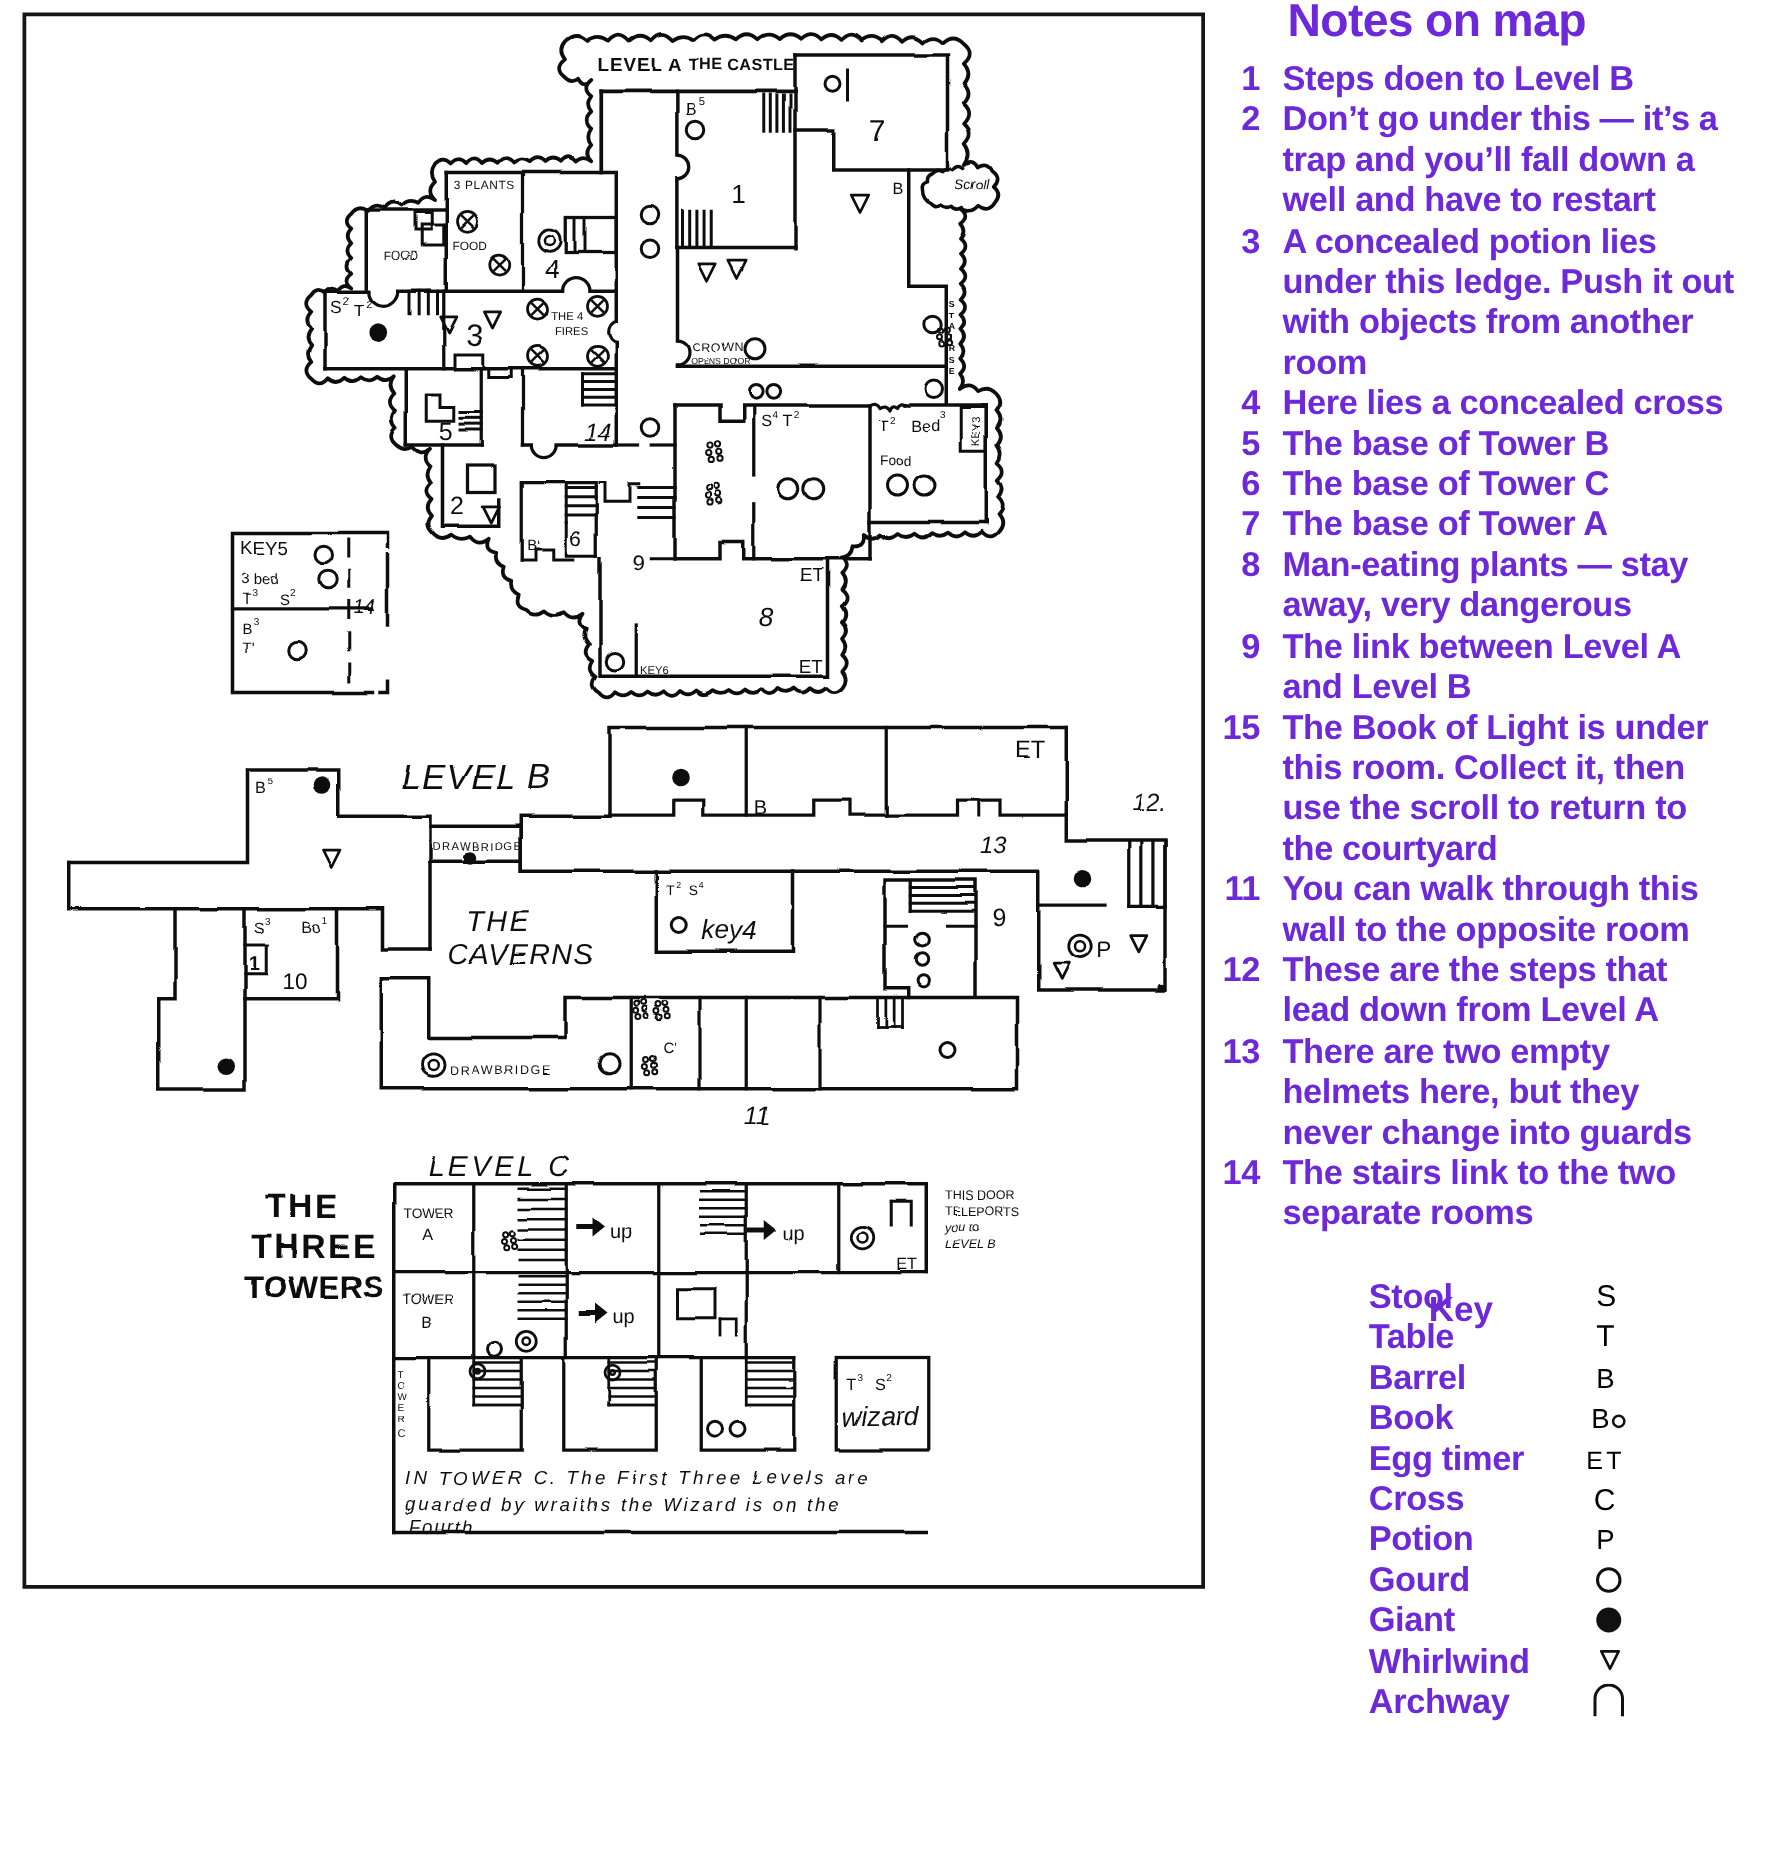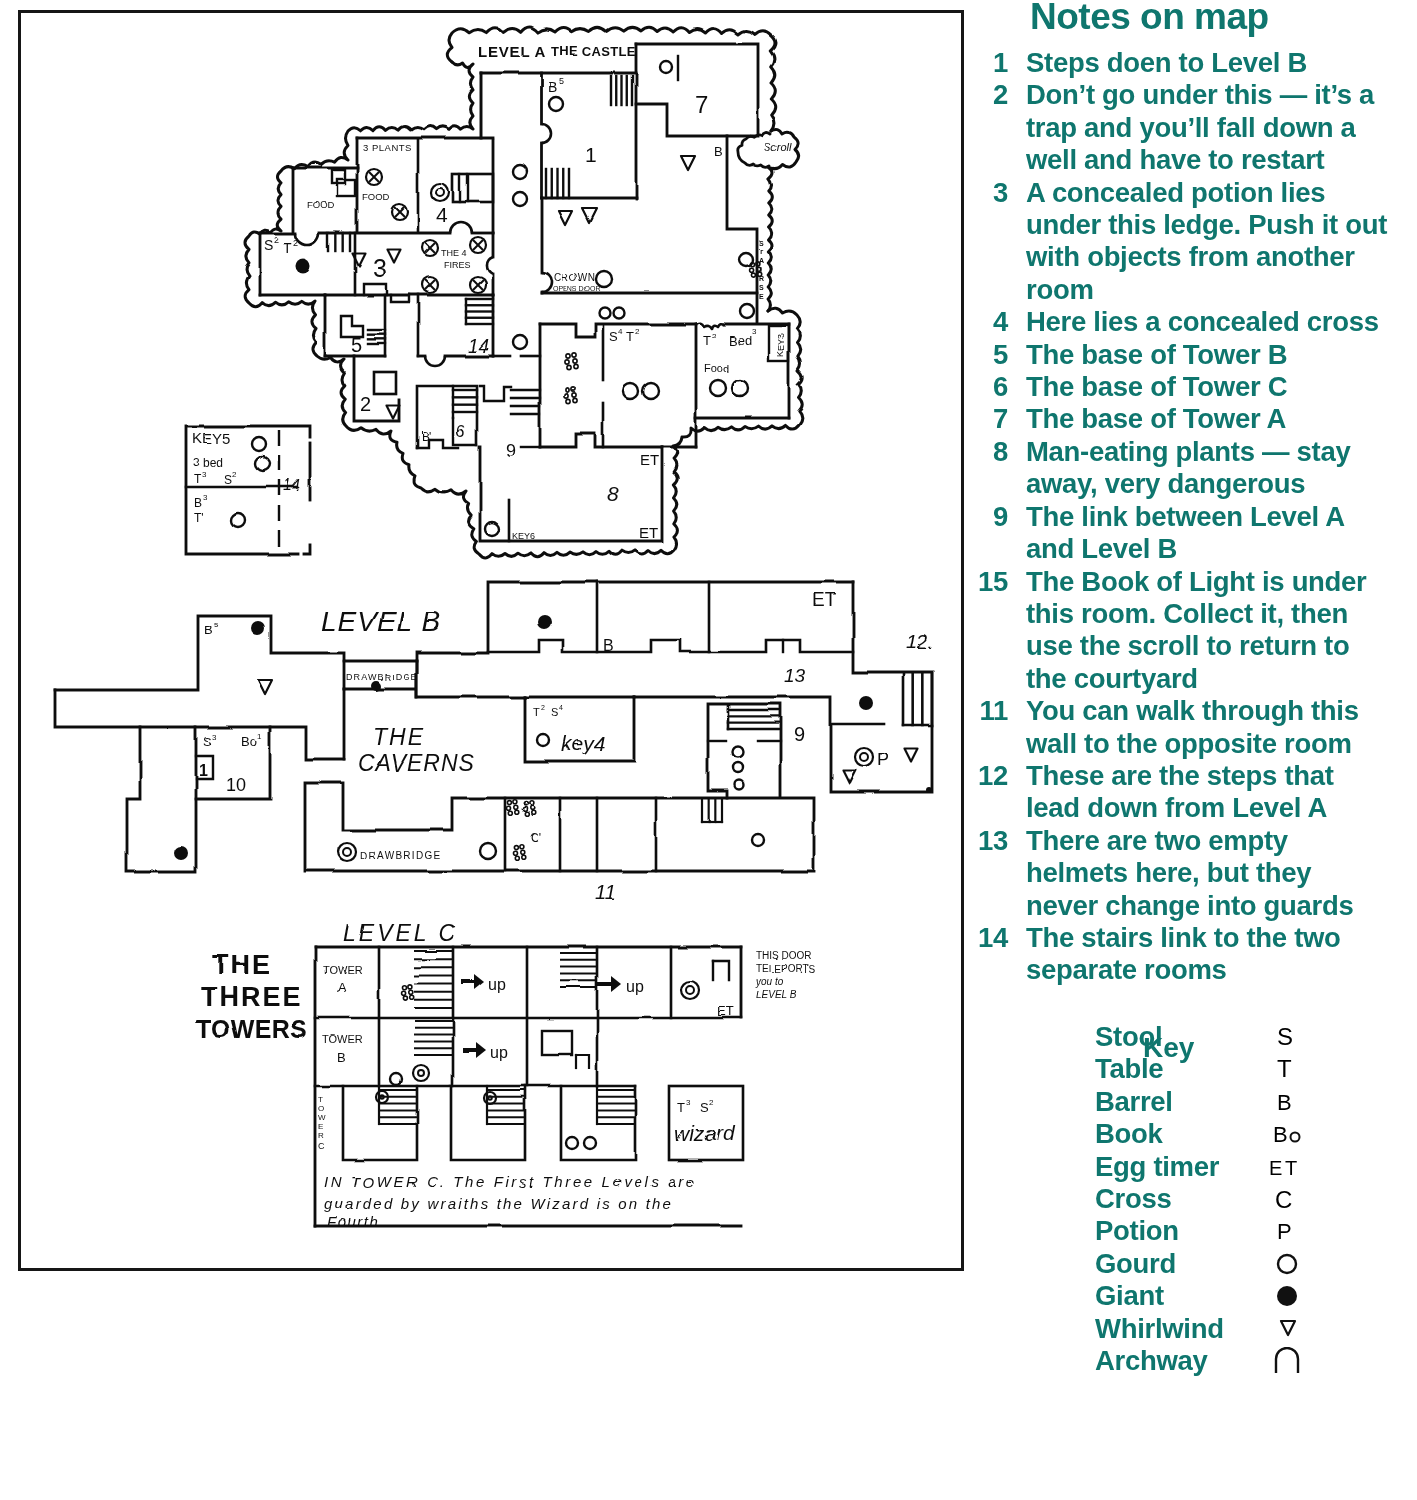--- a/index.html
+++ b/index.html
@@ -1,15 +1,15 @@
 <!DOCTYPE html>
 <html><head><meta charset="utf-8"><style>
 html,body{margin:0;padding:0;background:#fff;}
 #page{position:relative;width:1417px;height:1500px;background:#fff;overflow:hidden;
-  font-family:"Liberation Sans",sans-serif;color:#0f766e;}
+  font-family:"Liberation Sans",sans-serif;color:#6d28d9;}
 #frame{position:absolute;left:18px;top:10px;width:940px;height:1255px;border:3px solid #161616;}
 #mapsvg{position:absolute;left:0;top:0;}
 #notes{position:absolute;left:978px;top:-4px;width:430px;}
 h1{font-size:37px;font-weight:700;margin:0 0 9px 52px;letter-spacing:-0.5px;}
 .note{display:flex;font-size:27.5px;font-weight:700;line-height:32.4px;letter-spacing:-0.3px;}
 .note .n{width:30px;text-align:right;padding-right:18px;flex:none;}
 .note .t{flex:1;}
 #keyhd{position:absolute;left:1143px;top:1032px;font-size:28px;font-weight:700;}
 #keys{position:absolute;left:1075px;top:1021px;width:300px;margin-left:20px;}
 .krow{display:flex;height:32.4px;font-size:27.5px;font-weight:700;letter-spacing:-0.3px;}

